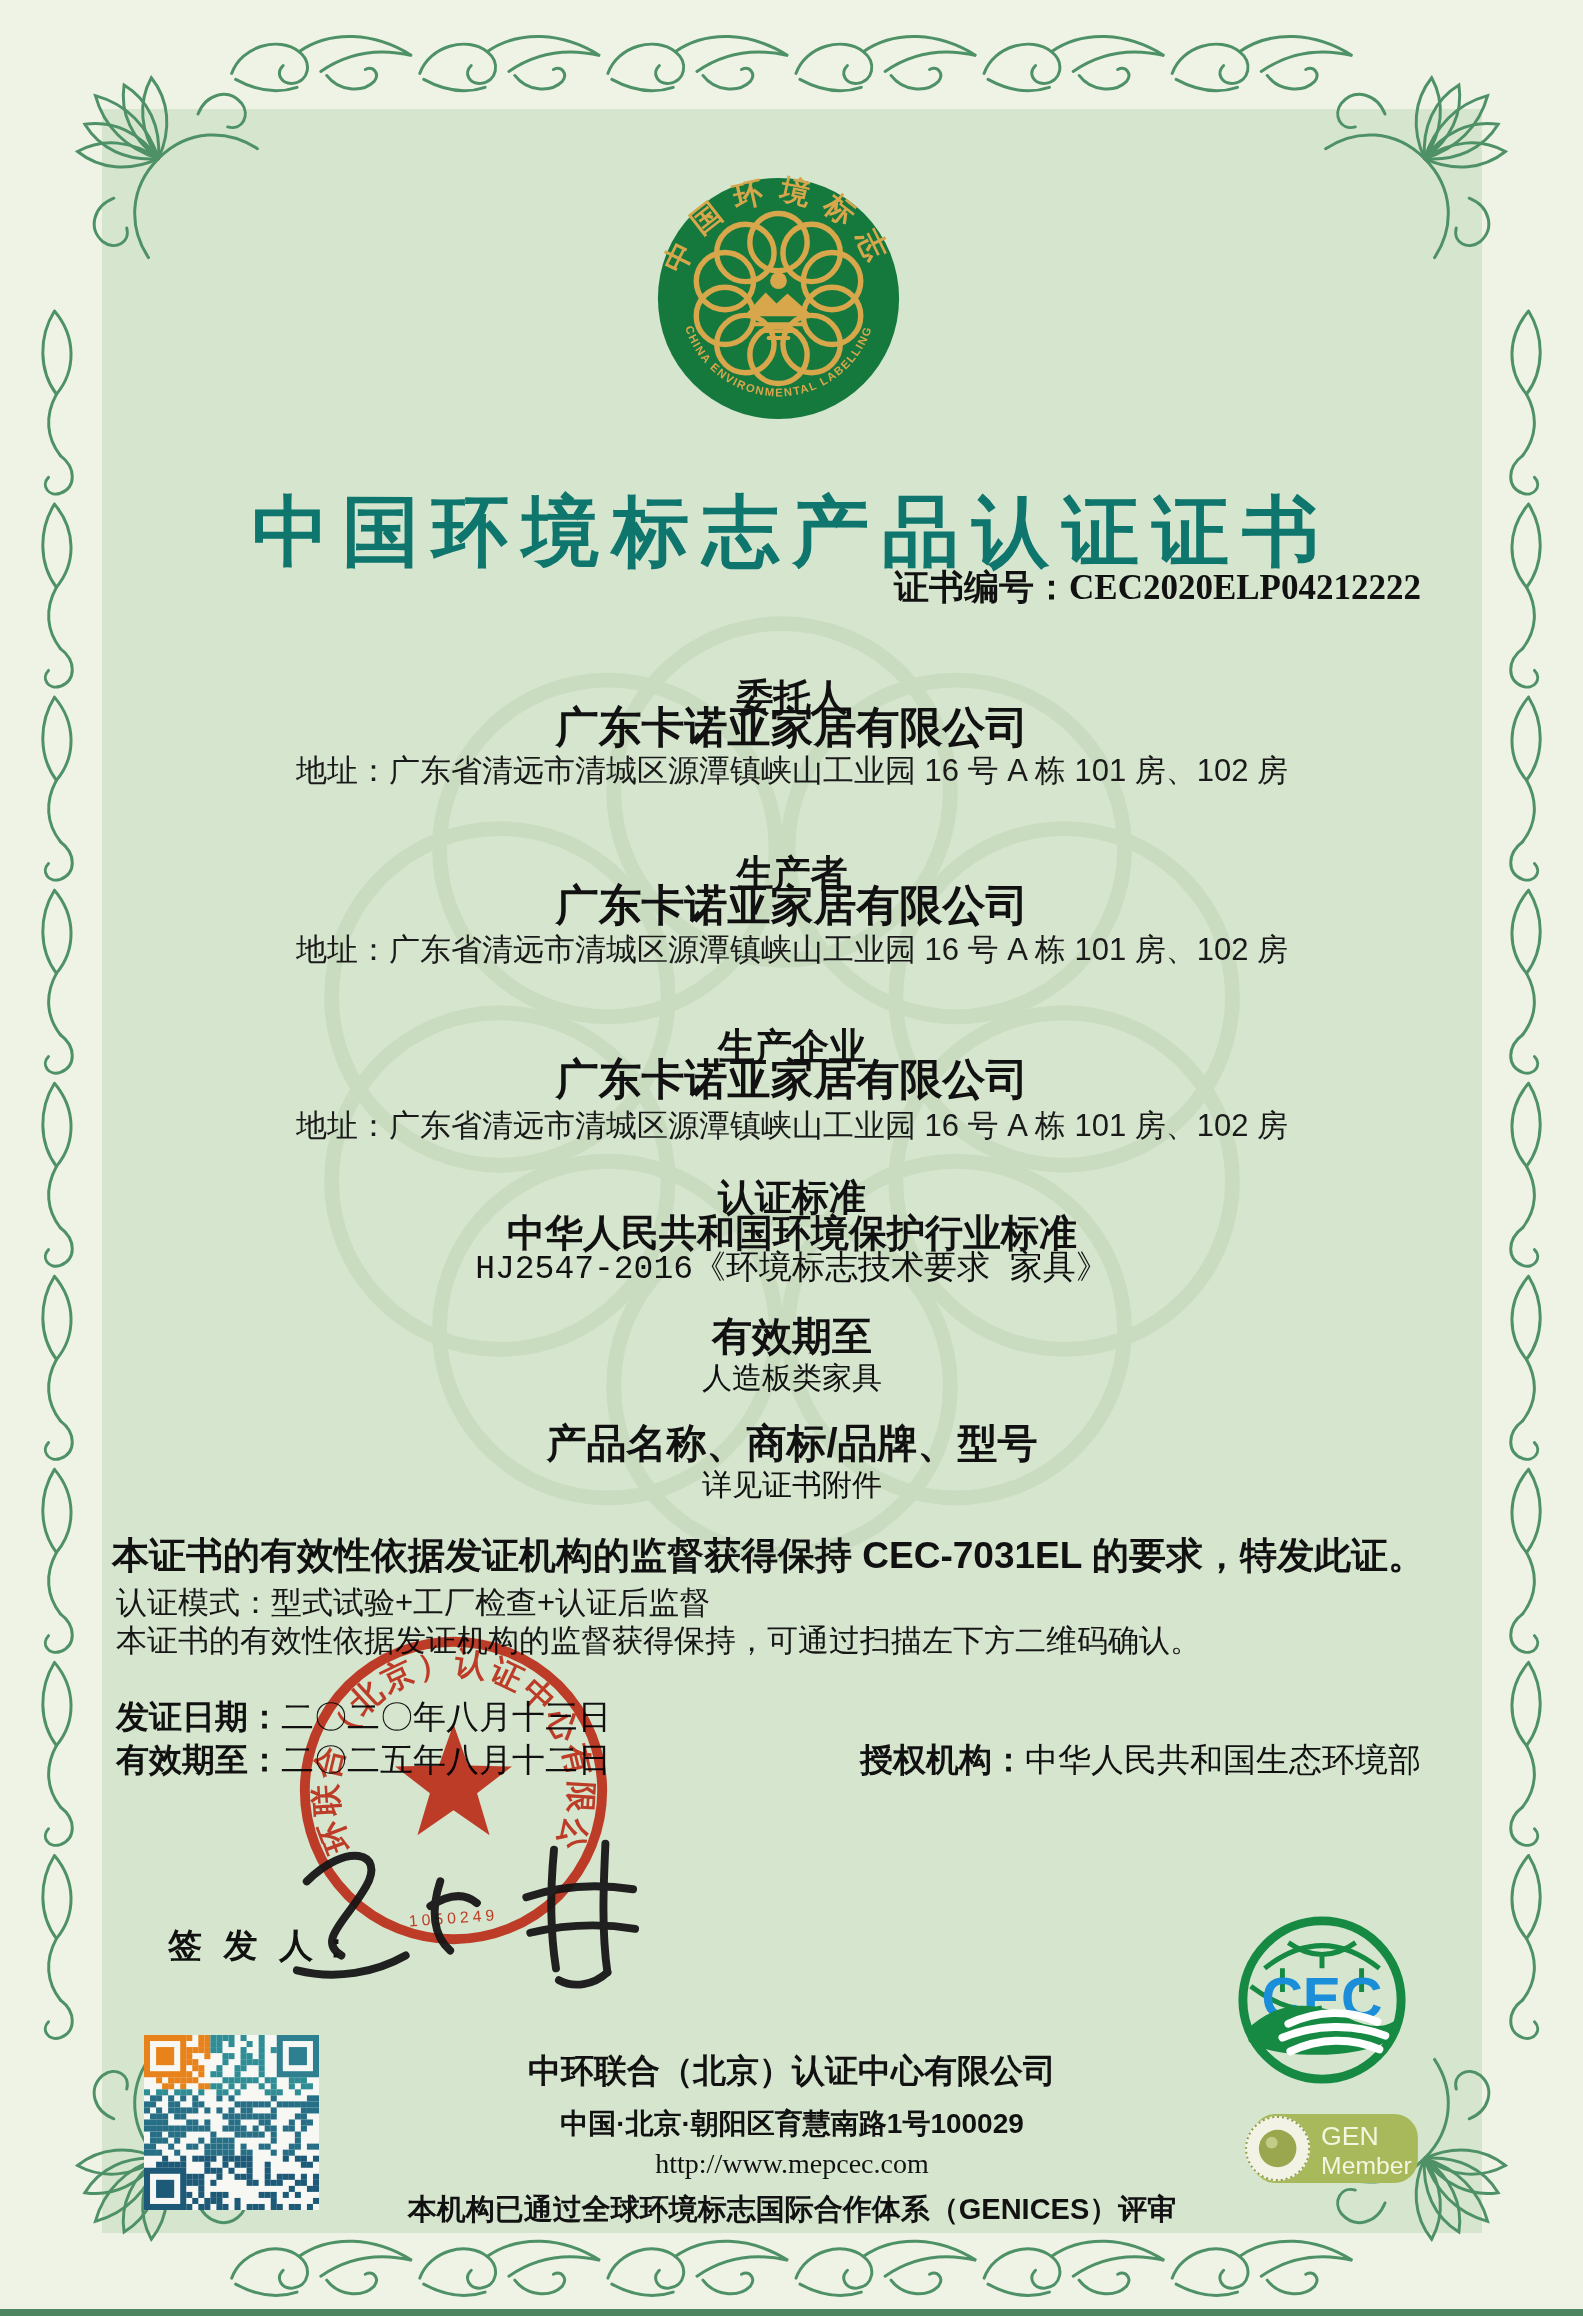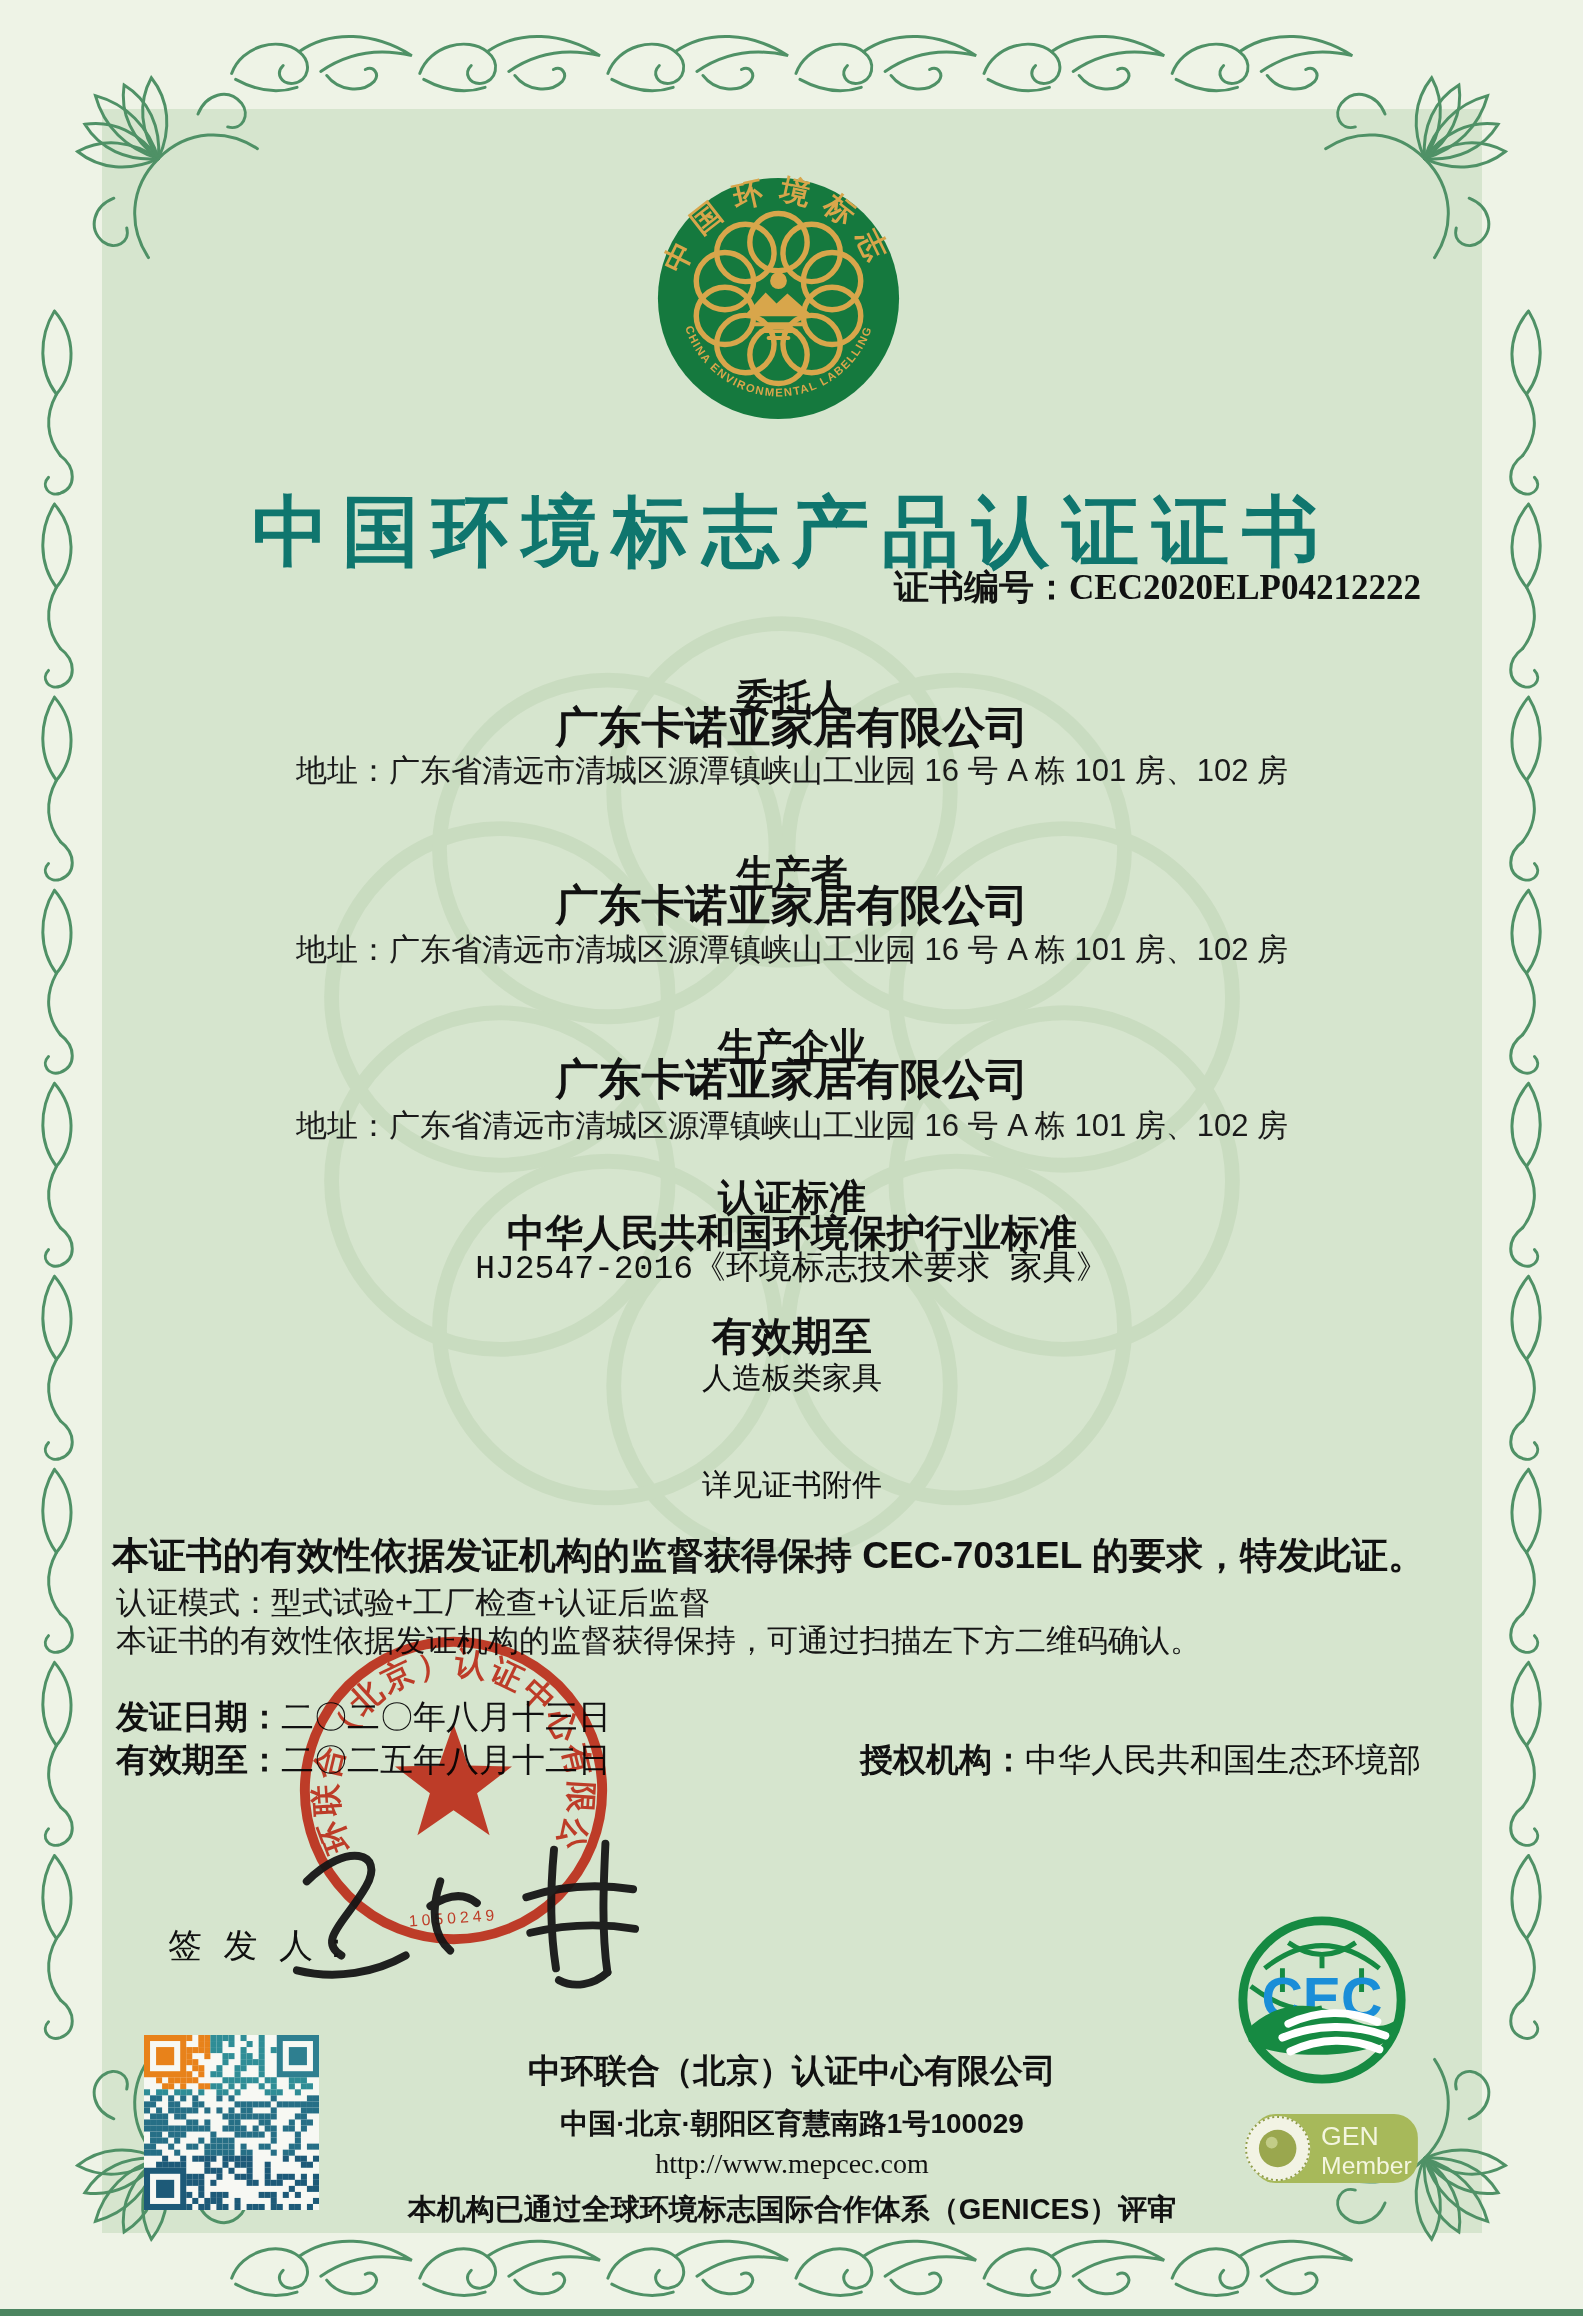--- a/index.html
+++ b/index.html
@@ -16,21 +16,21 @@
   .sec-ad{font-size:31px;color:#1a1a1a;}
   .std-l1{font-size:38px;font-weight:bold;}
   .std-l2{font-size:33px;font-family:Liberation Mono, monospace;}
   .small-c{font-size:30px;}
   .prod-h{font-size:40px;font-weight:bold;}
   .statement{left:112px;width:1366px;top:1531px;font-size:37px;font-weight:bold;}
   .bodyline{left:116px;width:1366px;font-size:31px;color:#161616;}
   .dateline{left:116px;font-size:33px;}
   .dateline b{font-weight:bold;}
   .auth{left:860px;top:1738px;font-size:33px;}
-  .signer{left:168px;top:1923px;font-size:34px;font-weight:normal;letter-spacing:6px;}
+  .signer{left:168px;top:1923px;font-size:34px;font-weight:bold;letter-spacing:6px;}
   .f-co{top:2049px;font-size:33px;font-weight:bold;}
   .f-ad{top:2105px;font-size:28px;font-weight:600;}
   .f-url{top:2148px;font-size:28px;font-family:"Liberation Serif",serif;}
   .f-note{top:2190px;font-size:29px;font-weight:600;}
   .botline{left:0;top:2309px;width:1583px;height:8px;background:#4c8560;}
   svg{display:block;}
 </style>
 </head>
 <body>
 
@@ -170,20 +170,21 @@
   <div class="abs ctr sec-co" style="top:1051px">广东卡诺亚家居有限公司</div>
   <div class="abs ctr sec-ad" style="top:1105px">地址：广东省清远市清城区源潭镇峡山工业园 16 号 A 栋 101 房、102 房</div>
 
   <div class="abs ctr sec-h" style="top:1173px">认证标准</div>
   <div class="abs ctr std-l1" style="top:1208px">中华人民共和国环境保护行业标准</div>
   <div class="abs ctr std-l2" style="top:1245px">HJ2547-2016《环境标志技术要求 家具》</div>
 
   <div class="abs ctr prod-h" style="top:1309px">有效期至</div>
   <div class="abs ctr small-c" style="top:1358px">人造板类家具</div>
 
+  <div class="abs ctr prod-h" style="top:1416px">产品名称、商标/品牌、型号</div>
   <div class="abs ctr small-c" style="top:1465px">详见证书附件</div>
 
   <div class="abs statement">本证书的有效性依据发证机构的监督获得保持 CEC-7031EL 的要求，特发此证。</div>
   <div class="abs bodyline" style="top:1582px">认证模式：型式试验+工厂检查+认证后监督</div>
   <div class="abs bodyline" style="top:1620px">本证书的有效性依据发证机构的监督获得保持，可通过扫描左下方二维码确认。</div>
 
   <div class="abs dateline" style="top:1695px"><b>发证日期：</b><span>二〇二〇年八月十三日</span></div>
   <div class="abs dateline" style="top:1738px"><b>有效期至：</b><span>二〇二五年八月十二日</span></div>
   <div class="abs auth"><b>授权机构：</b><span>中华人民共和国生态环境部</span></div>
 

